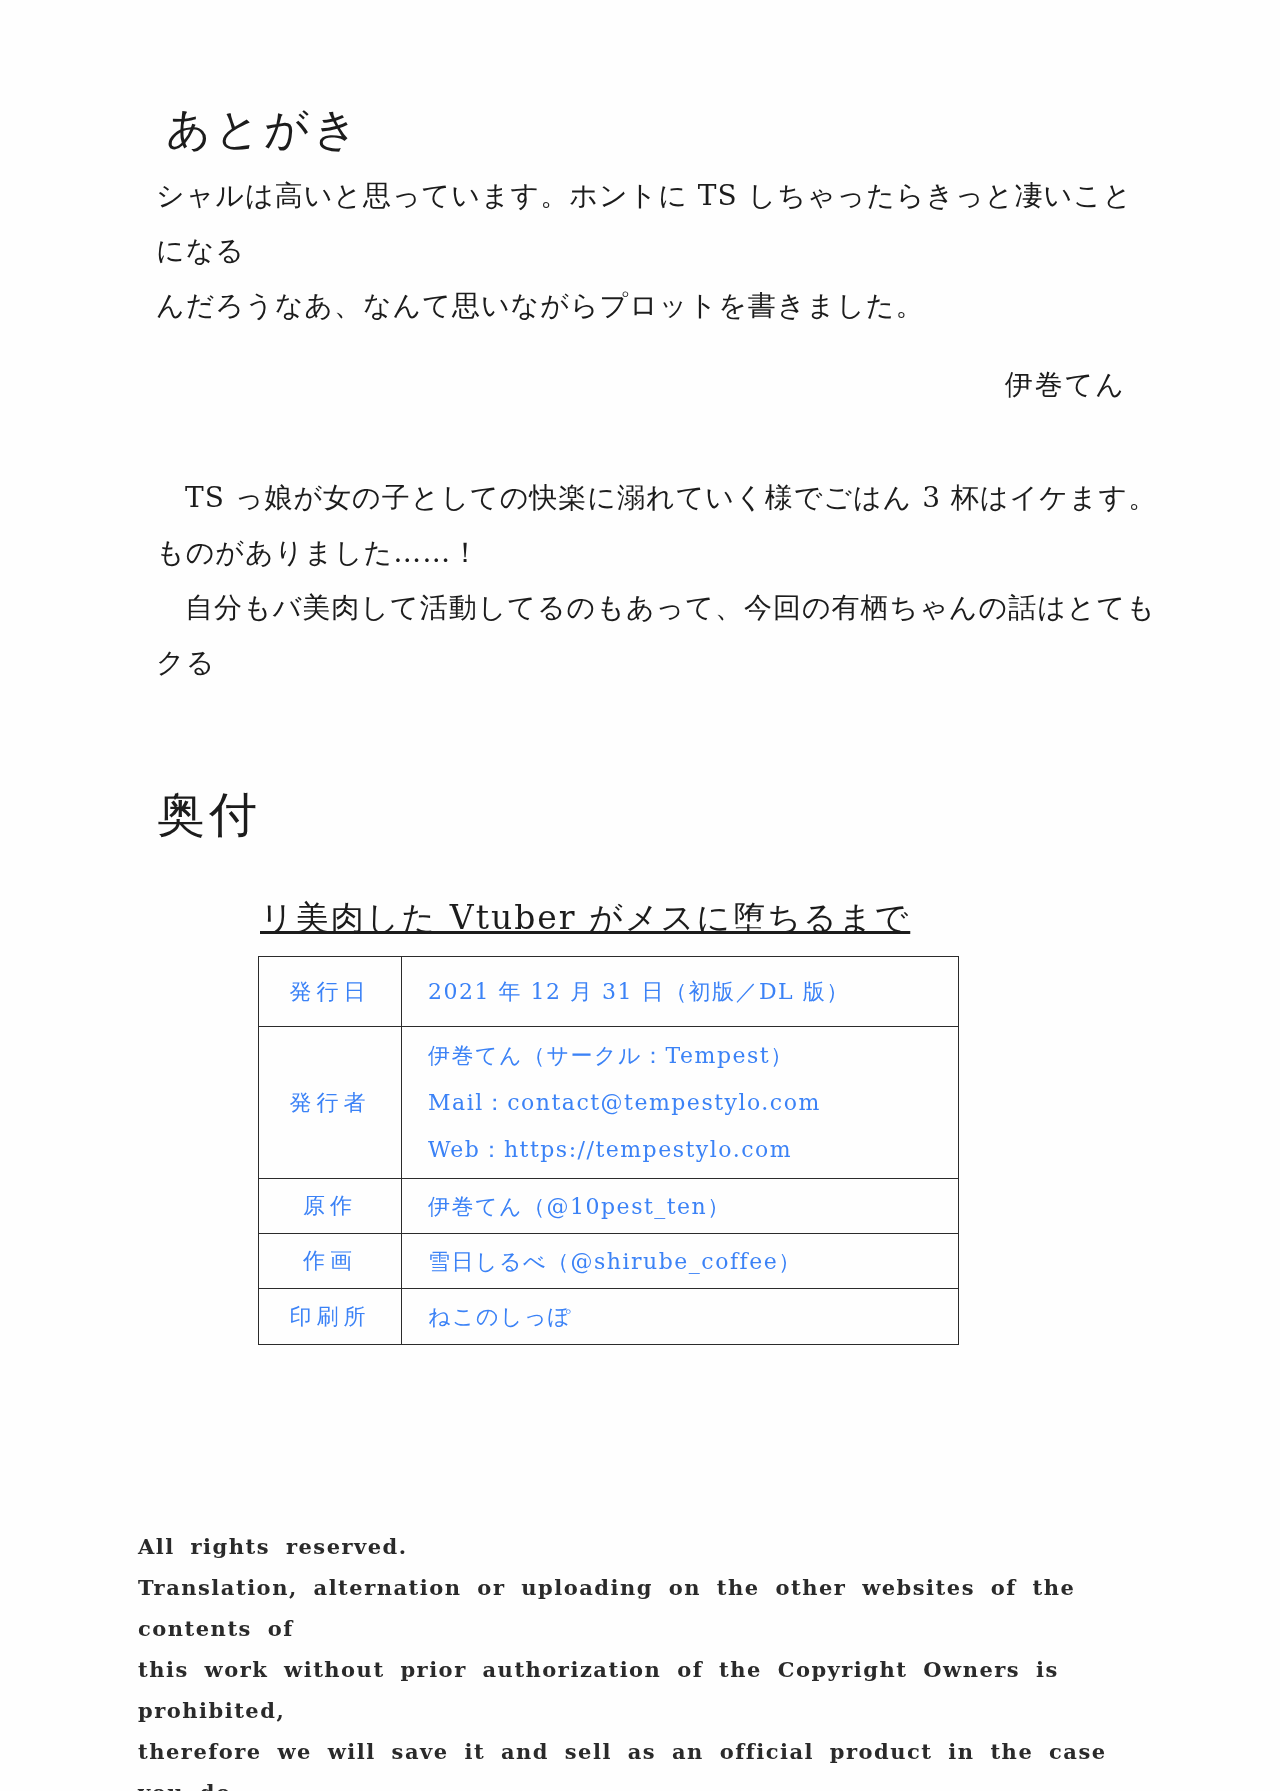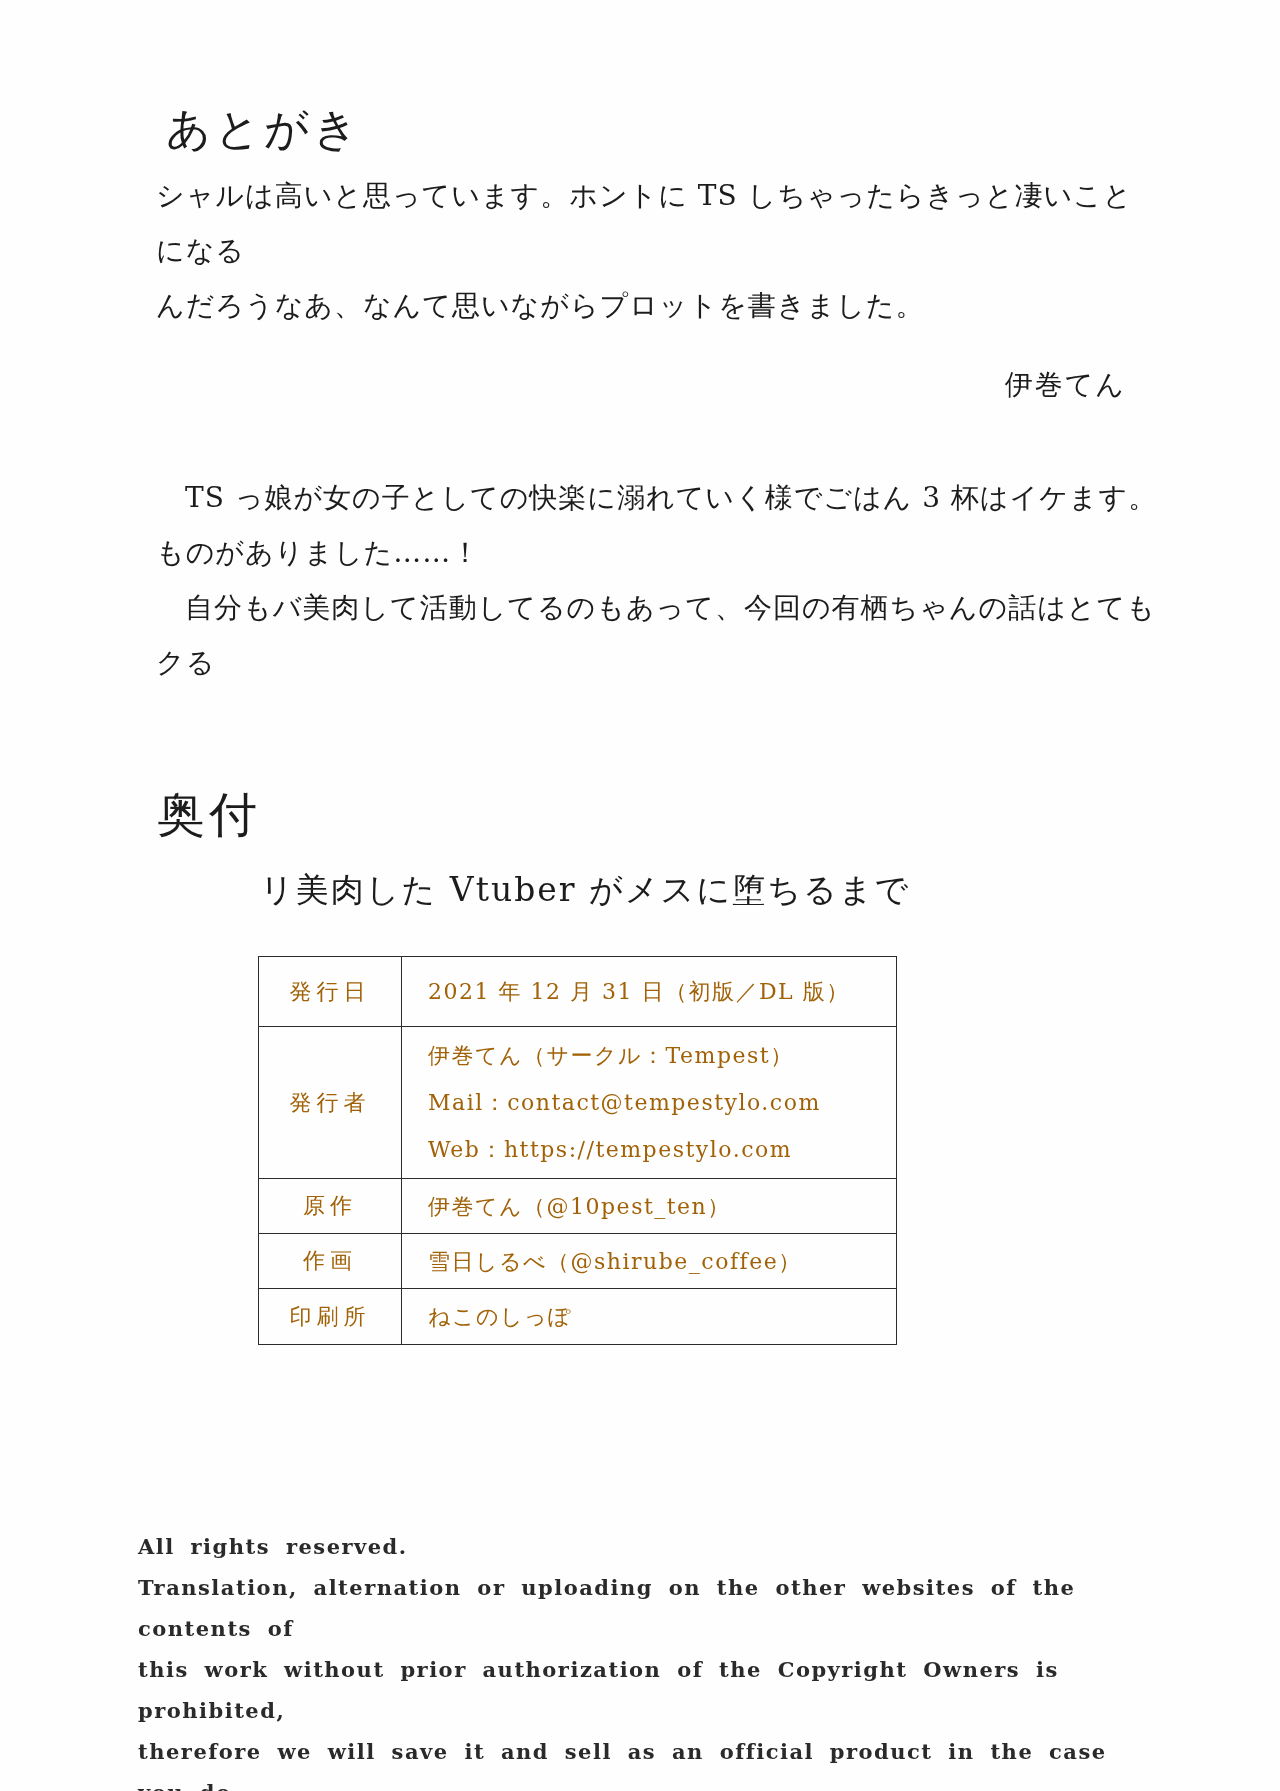--- a/index.html
+++ b/index.html
@@ -47,33 +47,34 @@
     box-sizing: border-box;
     font-size: 28px;
     letter-spacing: 2px;
   }
   #signature-1 { top: 366px; }
   #signature-2 { top: 666px; }
 
   #book-title {
     position: absolute;
     left: 260px;
-    top: 868px;
+    top: 896px;
     font-size: 33px;
     letter-spacing: 2px;
+    text-decoration: underline;
   }
 
   .colophon-table {
     position: absolute;
     left: 258px;
     top: 956px;
-    width: 639px;
+    width: 701px;
     border-collapse: collapse;
     font-size: 22px;
-    color: #a16207;
+    color: #3b82f6;
   }
   .colophon-table th,
   .colophon-table td {
     border: 1.5px solid #2b2b2b;
     font-weight: normal;
     vertical-align: middle;
   }
   .colophon-table th {
     width: 142px;
     text-align: center;

